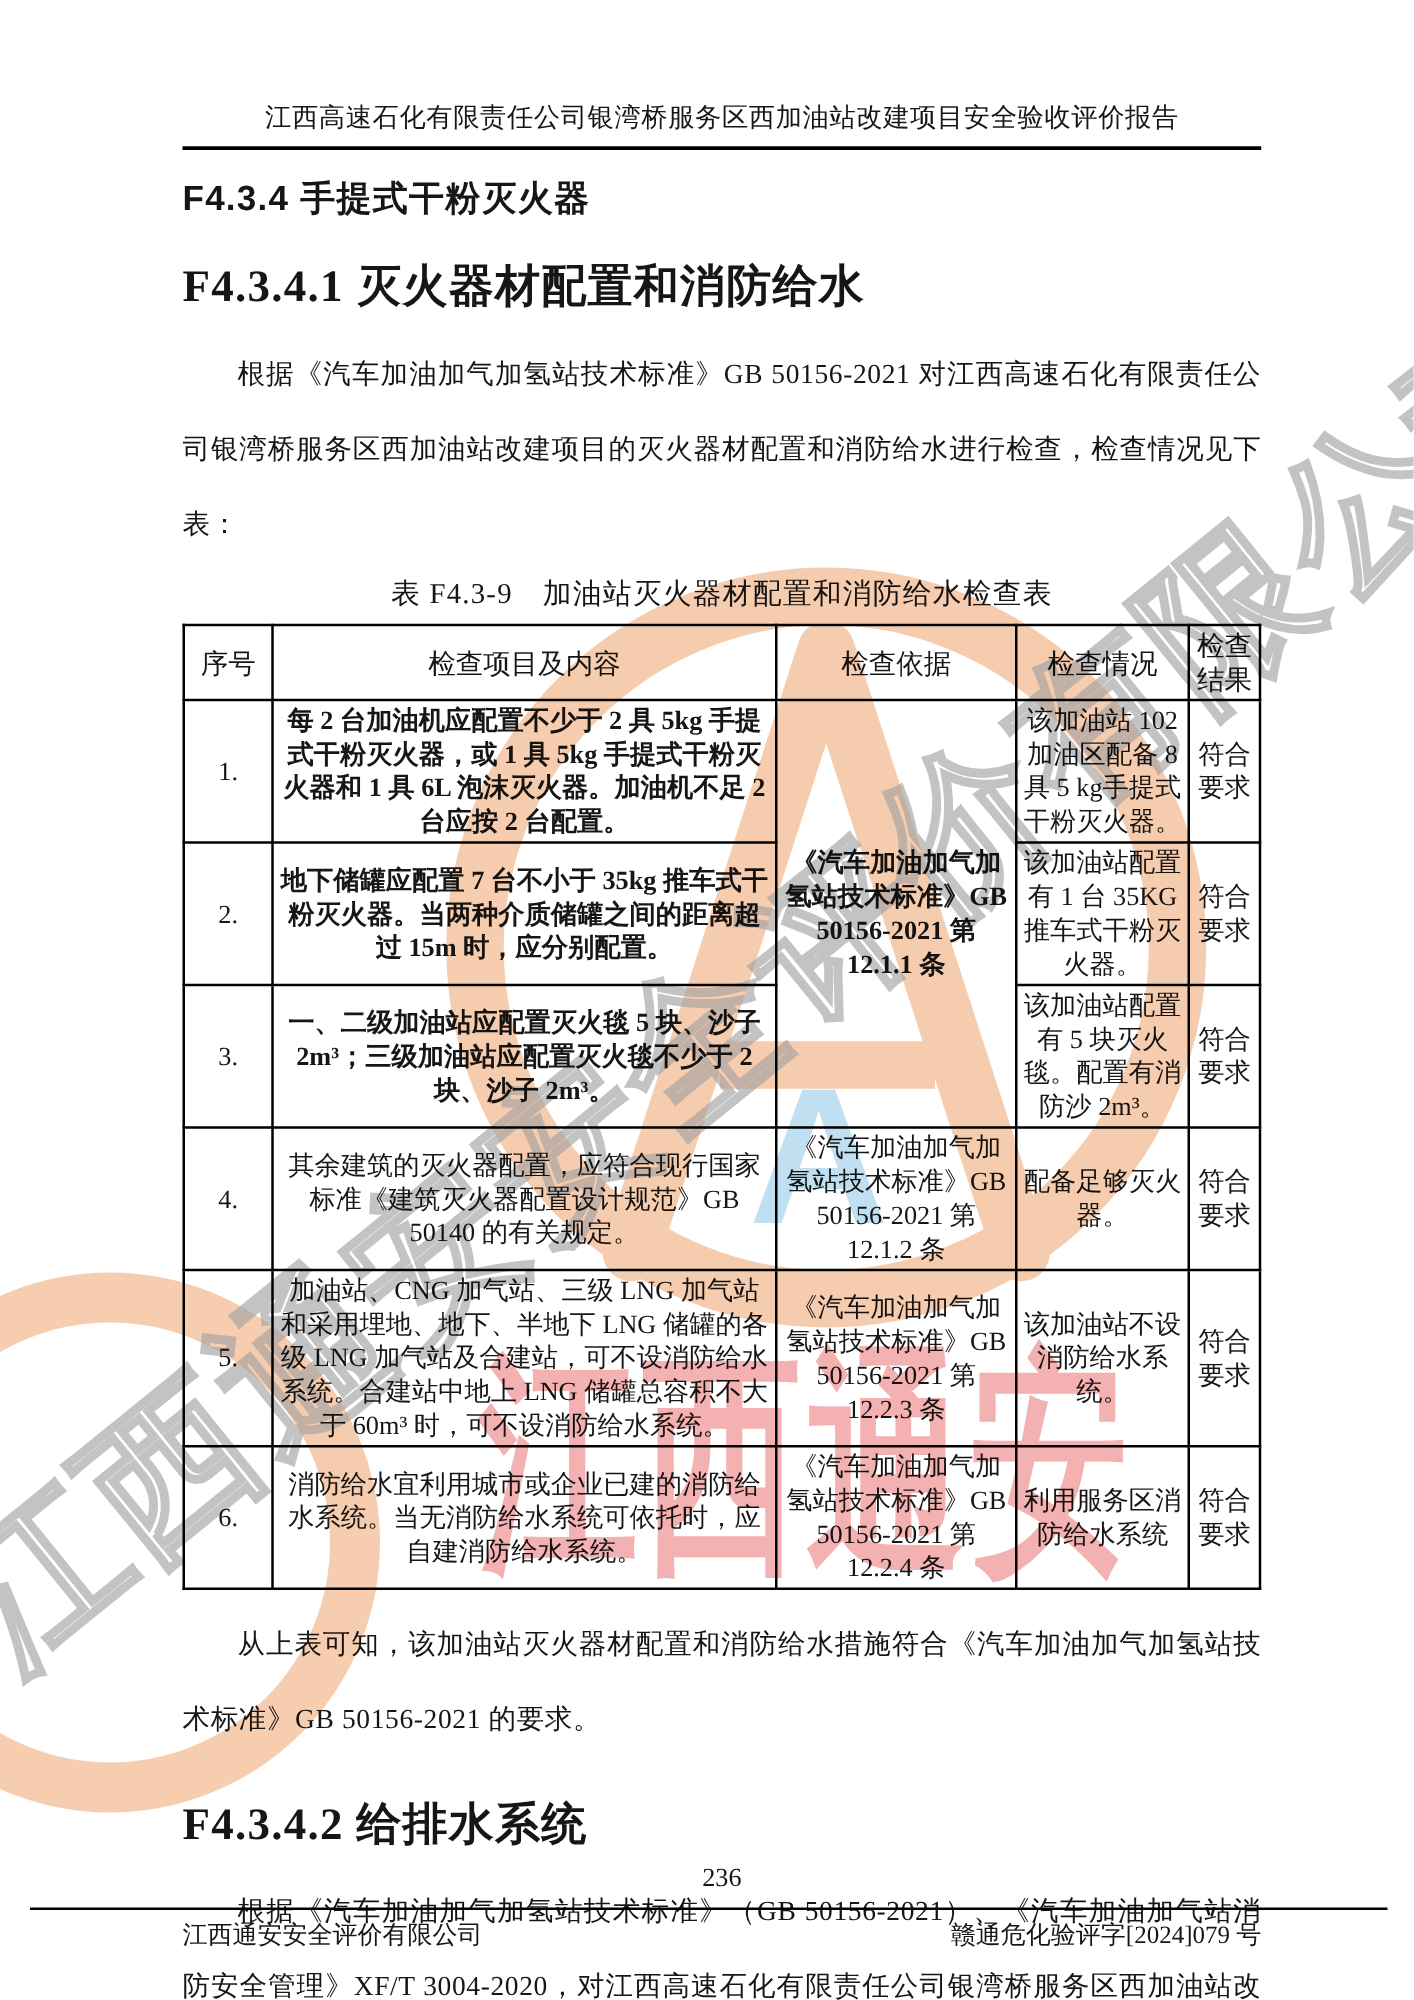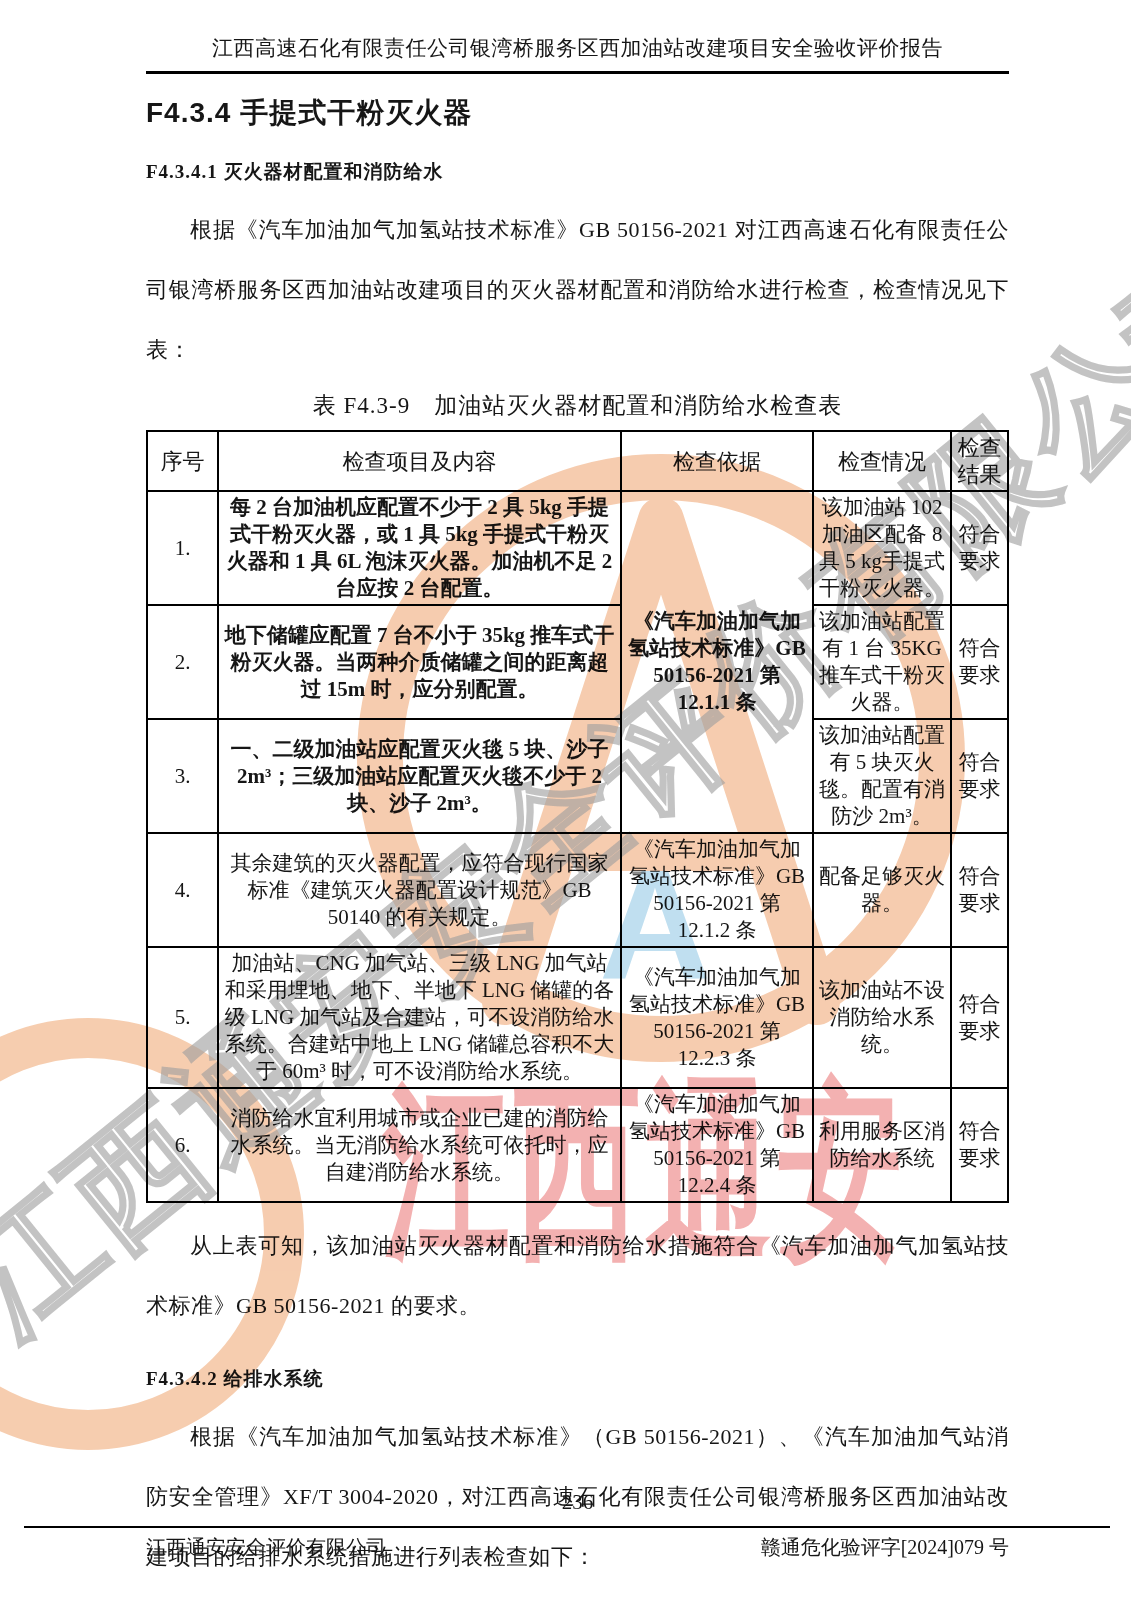--- a/index.html
+++ b/index.html
@@ -44,33 +44,33 @@
     font-size:127px;letter-spacing:4px;
     color:var(--red-color);
     opacity:.52;
   }
   .seal-svg{position:absolute;left:0;top:0;}
   
   .content{
     position:absolute;left:146px;top:0;width:863px;z-index:1;
   }
   .doc-header{
-    padding-top:34px;padding-bottom:9px;
+    padding-top:80px;padding-bottom:9px;
     border-bottom:3px solid #000;
     text-align:center;
     font-size:21px;letter-spacing:0.5px;
   }
   .h1{
     margin:20px 0 0 0;
     font-family:"Liberation Sans","DejaVu Sans",sans-serif;
     font-weight:bold;font-size:28px;letter-spacing:1px;
   }
   .h2{
     margin:27px 0 0 0;
-    font-weight:bold;font-size:19px;letter-spacing:1px;
+    font-weight:bold;font-size:36px;letter-spacing:1px;
   }
   .body-par{
     margin:15px 0 0 0;
     font-size:22px;line-height:60px;
     text-align:justify;text-indent:2em;
     letter-spacing:0.5px;
   }
   .table-caption{
     margin:10px 0 9px 0;
     text-align:center;font-size:23px;letter-spacing:1px;

